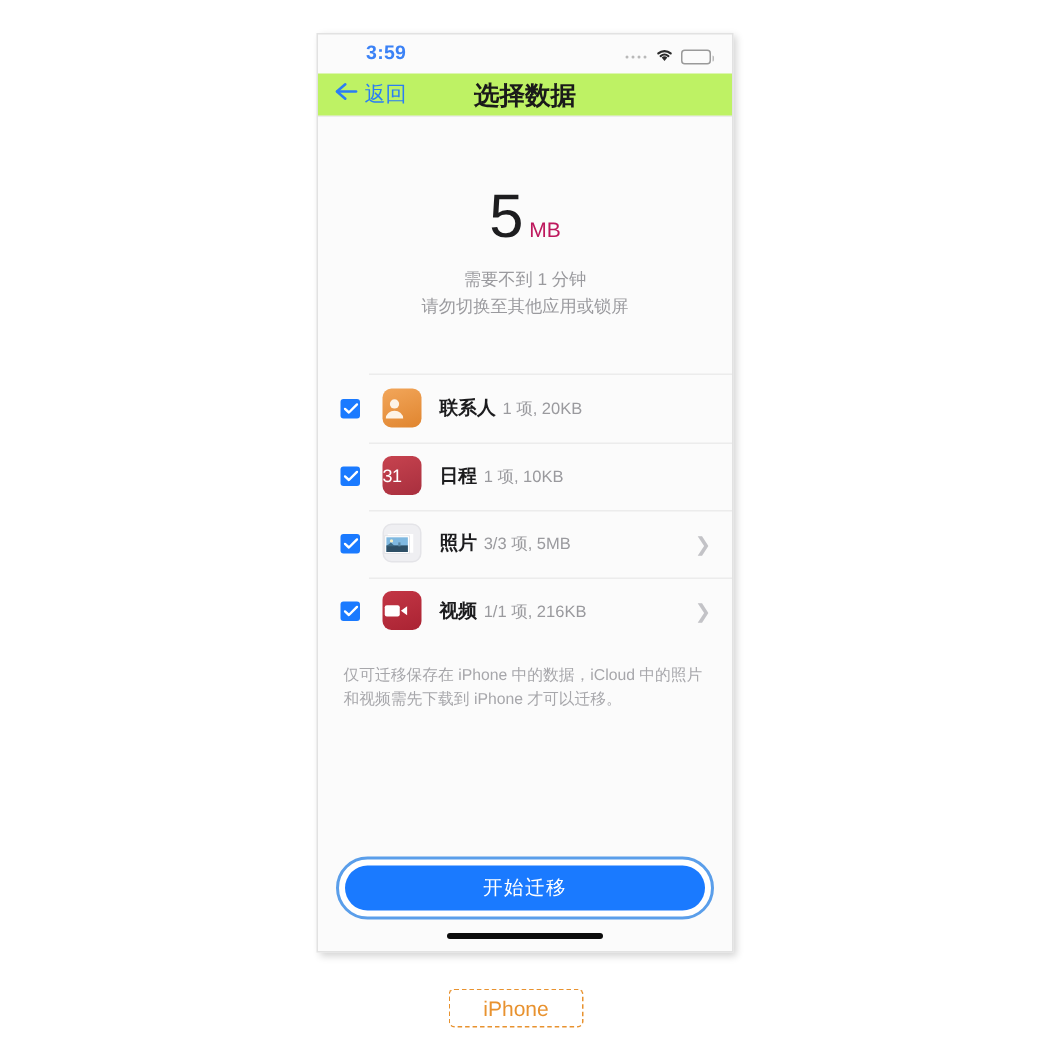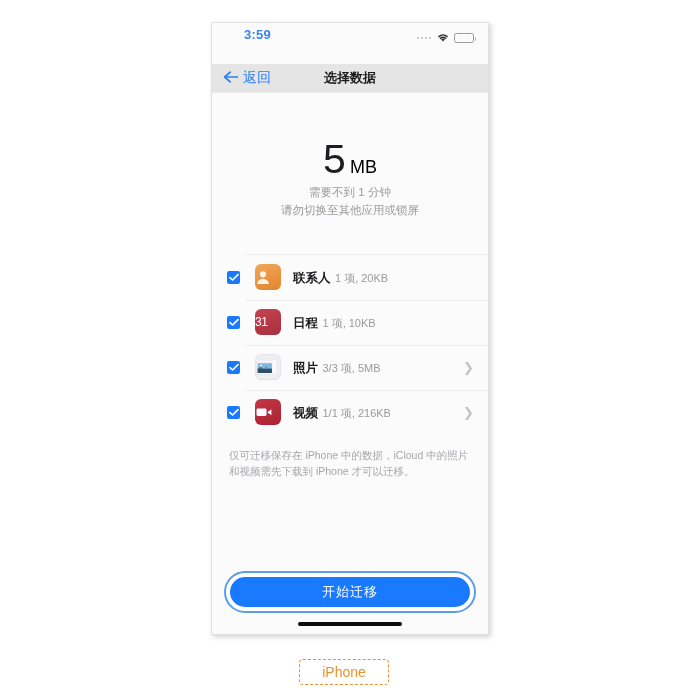--- a/index.html
+++ b/index.html
@@ -93,22 +93,21 @@
   }
 
   
   #nav-bar {
     height: 28px;
     position: relative;
     display: flex;
     align-items: center;
     border-bottom: 1px solid #ececec;
     flex: 0 0 auto;
-    background: #e5e5e5;
-    margin-top: 15px;
+    background: #bef264;
   }
   #back-button {
     display: flex;
     align-items: center;
     gap: 3px;
     margin-left: 11px;
     cursor: pointer;
   }
   #back-arrow-icon {
     display: block;
@@ -116,21 +115,21 @@
   }
   #back-label {
     color: #2a7df5;
     font-size: 14px;
   }
   #nav-title {
     position: absolute;
     left: 0;
     right: 0;
     text-align: center;
-    font-size: 13px;
+    font-size: 17px;
     font-weight: bold;
     color: #1a1a1a;
     pointer-events: none;
   }
 
   
   #content {
     flex: 1 1 auto;
     background: #fbfbfb;
     display: flex;
@@ -149,25 +148,25 @@
     justify-content: center;
     gap: 4px;
   }
   #size-value {
     font-size: 41px;
     color: #1d1d1f;
     font-weight: normal;
     line-height: 1;
   }
   #size-unit {
-    font-size: 18px;
-    color: #000000;
+    font-size: 14px;
+    color: #be185d;
   }
   #summary-lines {
-    margin-top: 4px;
+    margin-top: 14px;
     line-height: 1.55;
   }
   .summary-note {
     font-size: 11.5px;
     color: #9a9a9e;
     display: block;
   }
 
   
   #data-list {

